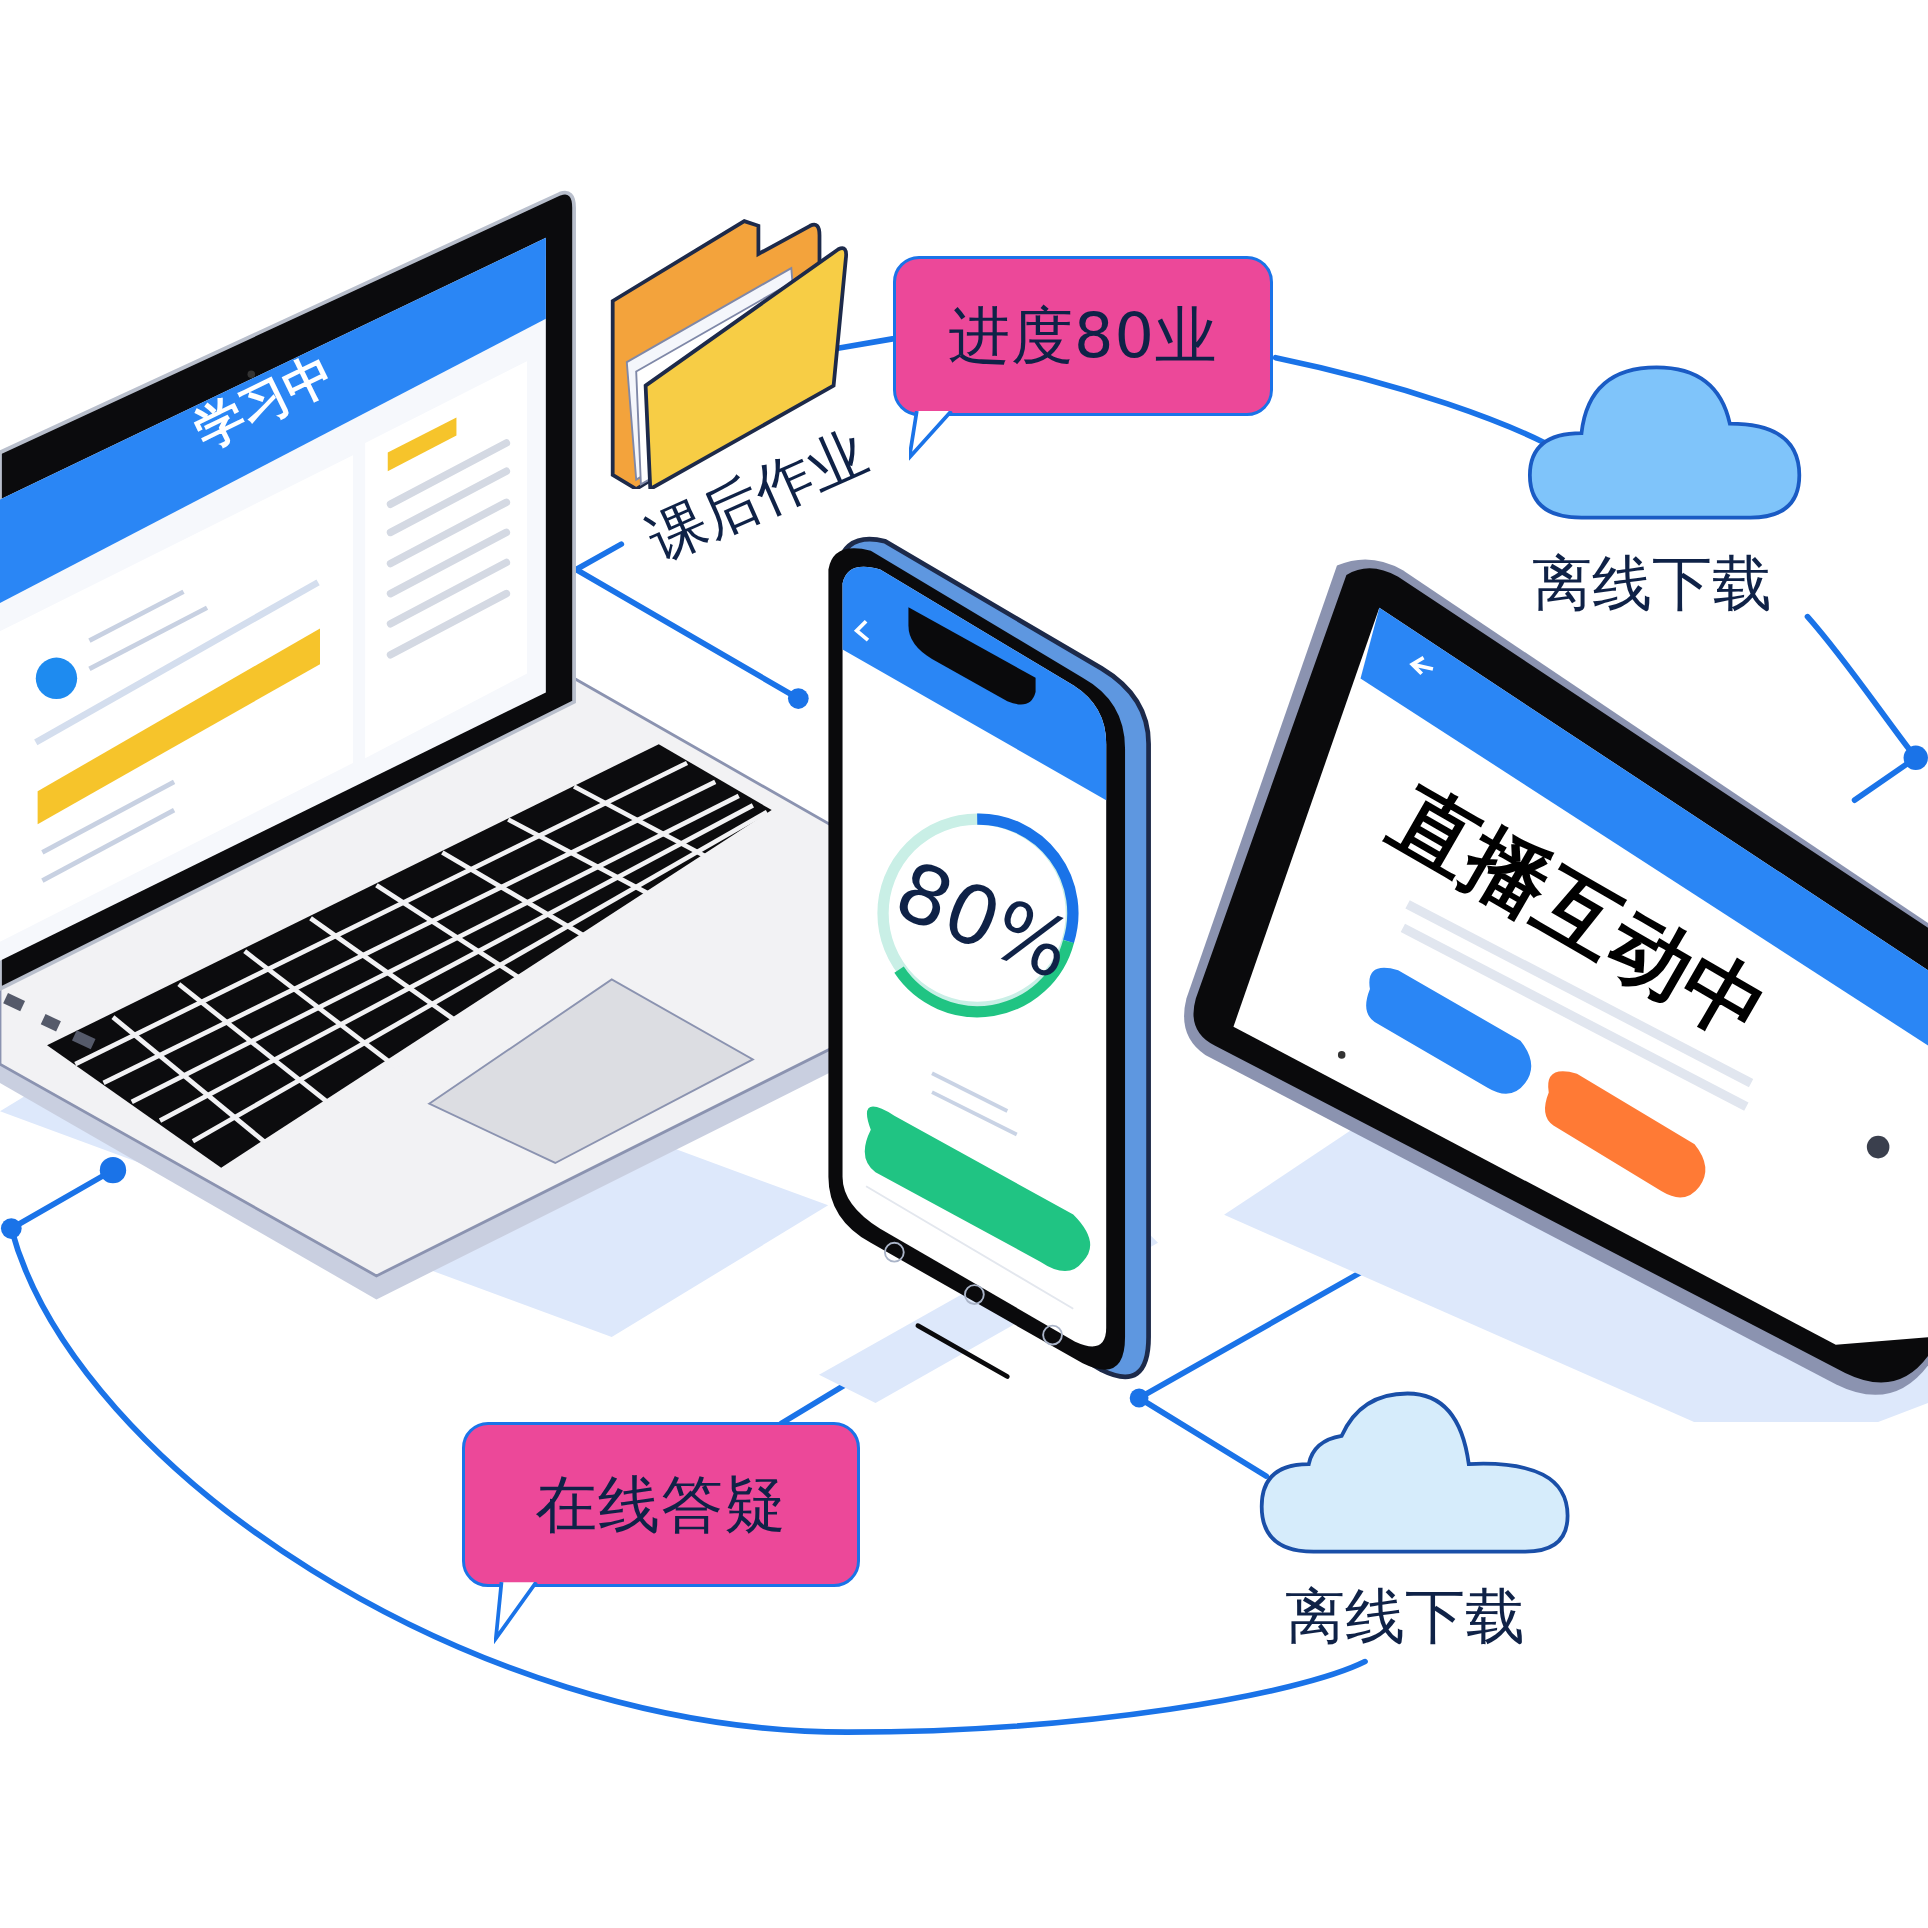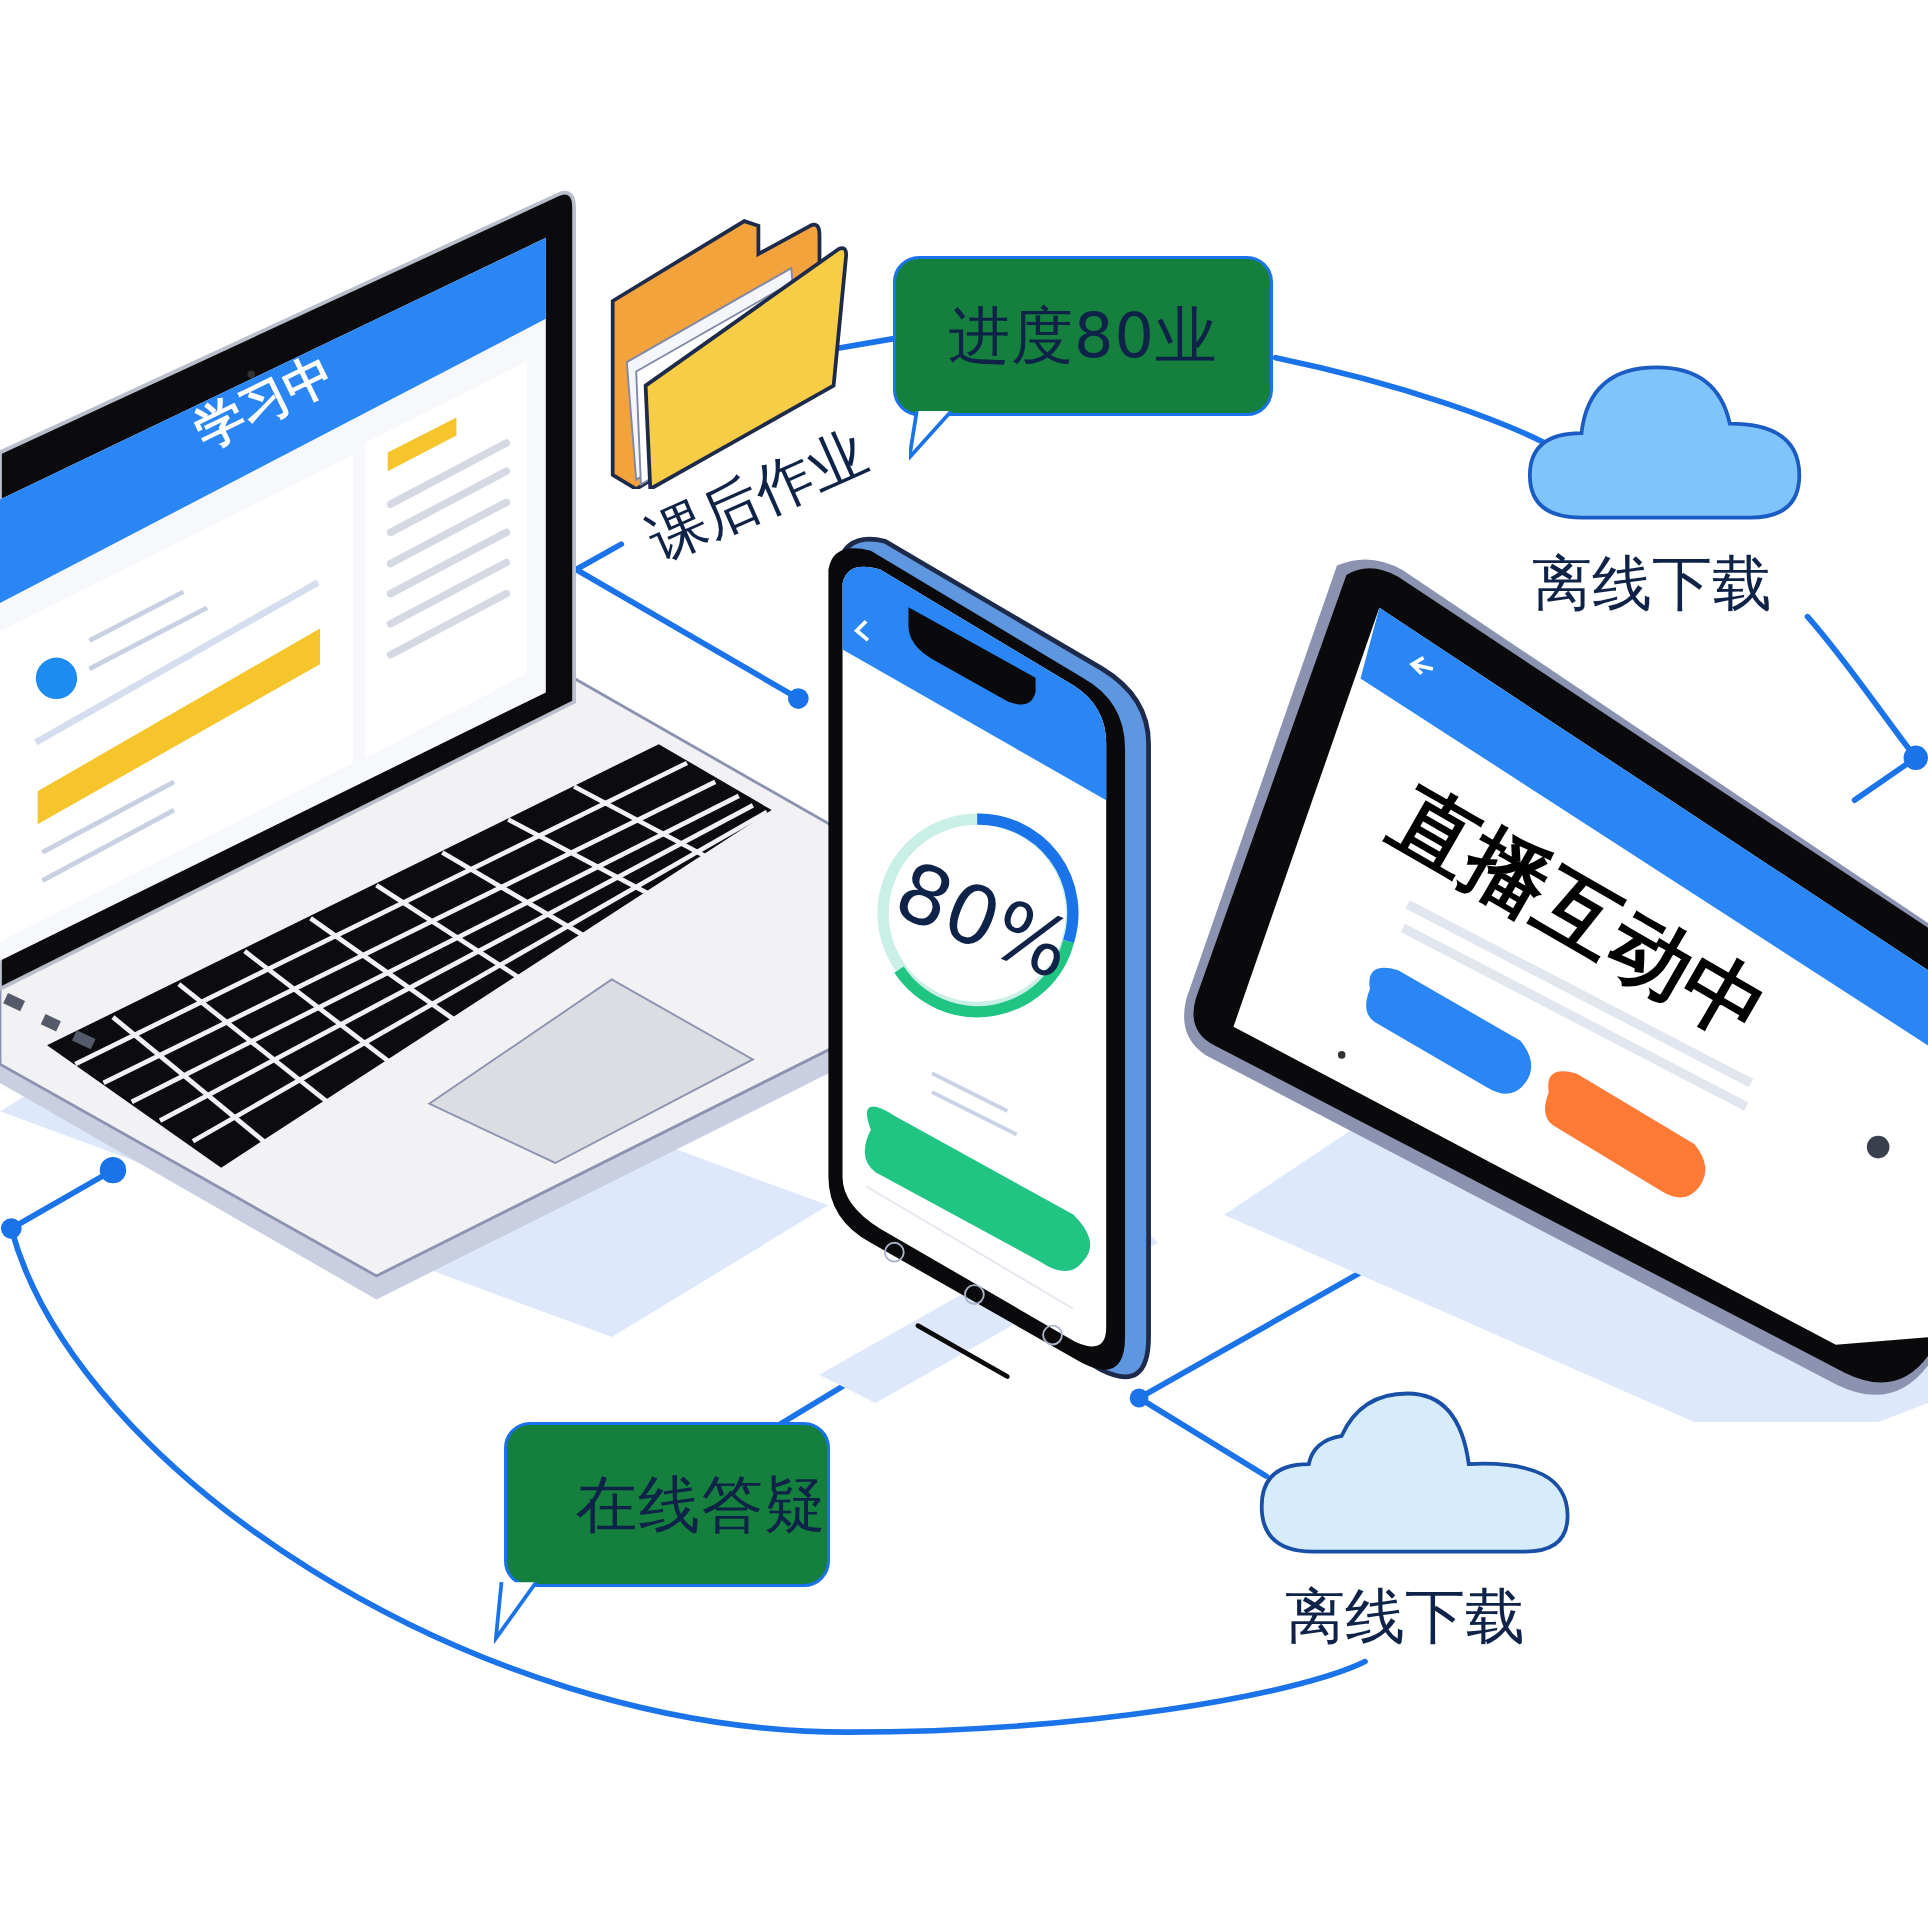--- a/index.html
+++ b/index.html
@@ -1,20 +1,20 @@
 <!DOCTYPE html>
 <html style="font-size:15px"><head>
 <meta charset="utf-8">
 <style>
   html,body{margin:0;padding:0;background:#ffffff;}
   body{width:1928px;height:1928px;position:relative;overflow:hidden;font-family:"DejaVu Sans","Liberation Sans",sans-serif;color:#0f2247;}
   .abs{position:absolute;}
   svg.net{position:absolute;left:0;top:0;width:1928px;height:1928px;}
   .label{position:absolute;font-weight:500;color:#0f2247;white-space:nowrap;}
-  .bubble{position:absolute;background:#15803d;border:3.8px solid #1a73e8;border-radius:26px;display:flex;align-items:center;justify-content:center;box-sizing:border-box;}
+  .bubble{position:absolute;background:#ec4899;border:3.8px solid #1a73e8;border-radius:26px;display:flex;align-items:center;justify-content:center;box-sizing:border-box;}
   .bubble-text{font-size:62px;color:#0f2247;letter-spacing:0.9px;}
   
   .screen-title{position:absolute;color:#fff;font-weight:bold;}
   .big-title{position:absolute;font-weight:bold;color:#000;}
   .pct{position:absolute;font-size:81px;color:#0f2247;}
 </style>
 </head>
 <body>
 
 <svg class="net" viewBox="0 0 2048 2048">
@@ -182,21 +182,21 @@
     </g>
     <path d="M205 460 Q 200 430 235 440 L 365 515 Q 385 540 370 560 Q 355 580 330 565 L 210 495 Q 195 485 205 460 Z" fill="#2a86f5"></path>
     <path d="M395 570 Q 390 540 425 550 L 550 625 Q 570 650 555 670 Q 540 690 515 675 L 400 605 Q 385 595 395 570 Z" fill="#ff7a35"></path>
     <circle cx="1385" cy="865" r="4" fill="#333" transform="translate(-1210 -335)"></circle>
     <circle cx="745" cy="628" r="12" fill="#3a3f4d"></circle>
   </svg>
   <div class="big-title" style="left:1427px;top:763px;font-size:83px;transform:rotate(30deg);transform-origin:left top;">直播互动中</div>
 </div>
 
 <div>
-  <div class="bubble" style="left:504px;top:1422px;width:326px;height:165px;justify-content:flex-end;">
+  <div class="bubble" style="left:462px;top:1422px;width:398px;height:165px;">
     <span class="bubble-text">在线答疑</span>
   </div>
   <svg class="abs" style="left:494px;top:1582px;" width="75" height="66" viewBox="0 0 80 70">
     <path d="M8 0 L 2 60 L 45 0" fill="#fff" stroke="#1a73e8" stroke-width="4"></path>
   </svg>
 </div>
 
 <div>
   <svg class="abs" style="left:1257px;top:1384px;" width="320" height="179" viewBox="0 0 340 190">
     <path d="M60 178 Q 5 178 5 130 Q 5 85 55 85 Q 60 60 90 55 Q 110 10 160 10 Q 215 10 225 85 Q 330 80 330 140 Q 330 178 285 178 Z" fill="#d6ecfb" stroke="#1a4fa8" stroke-width="4"></path>

